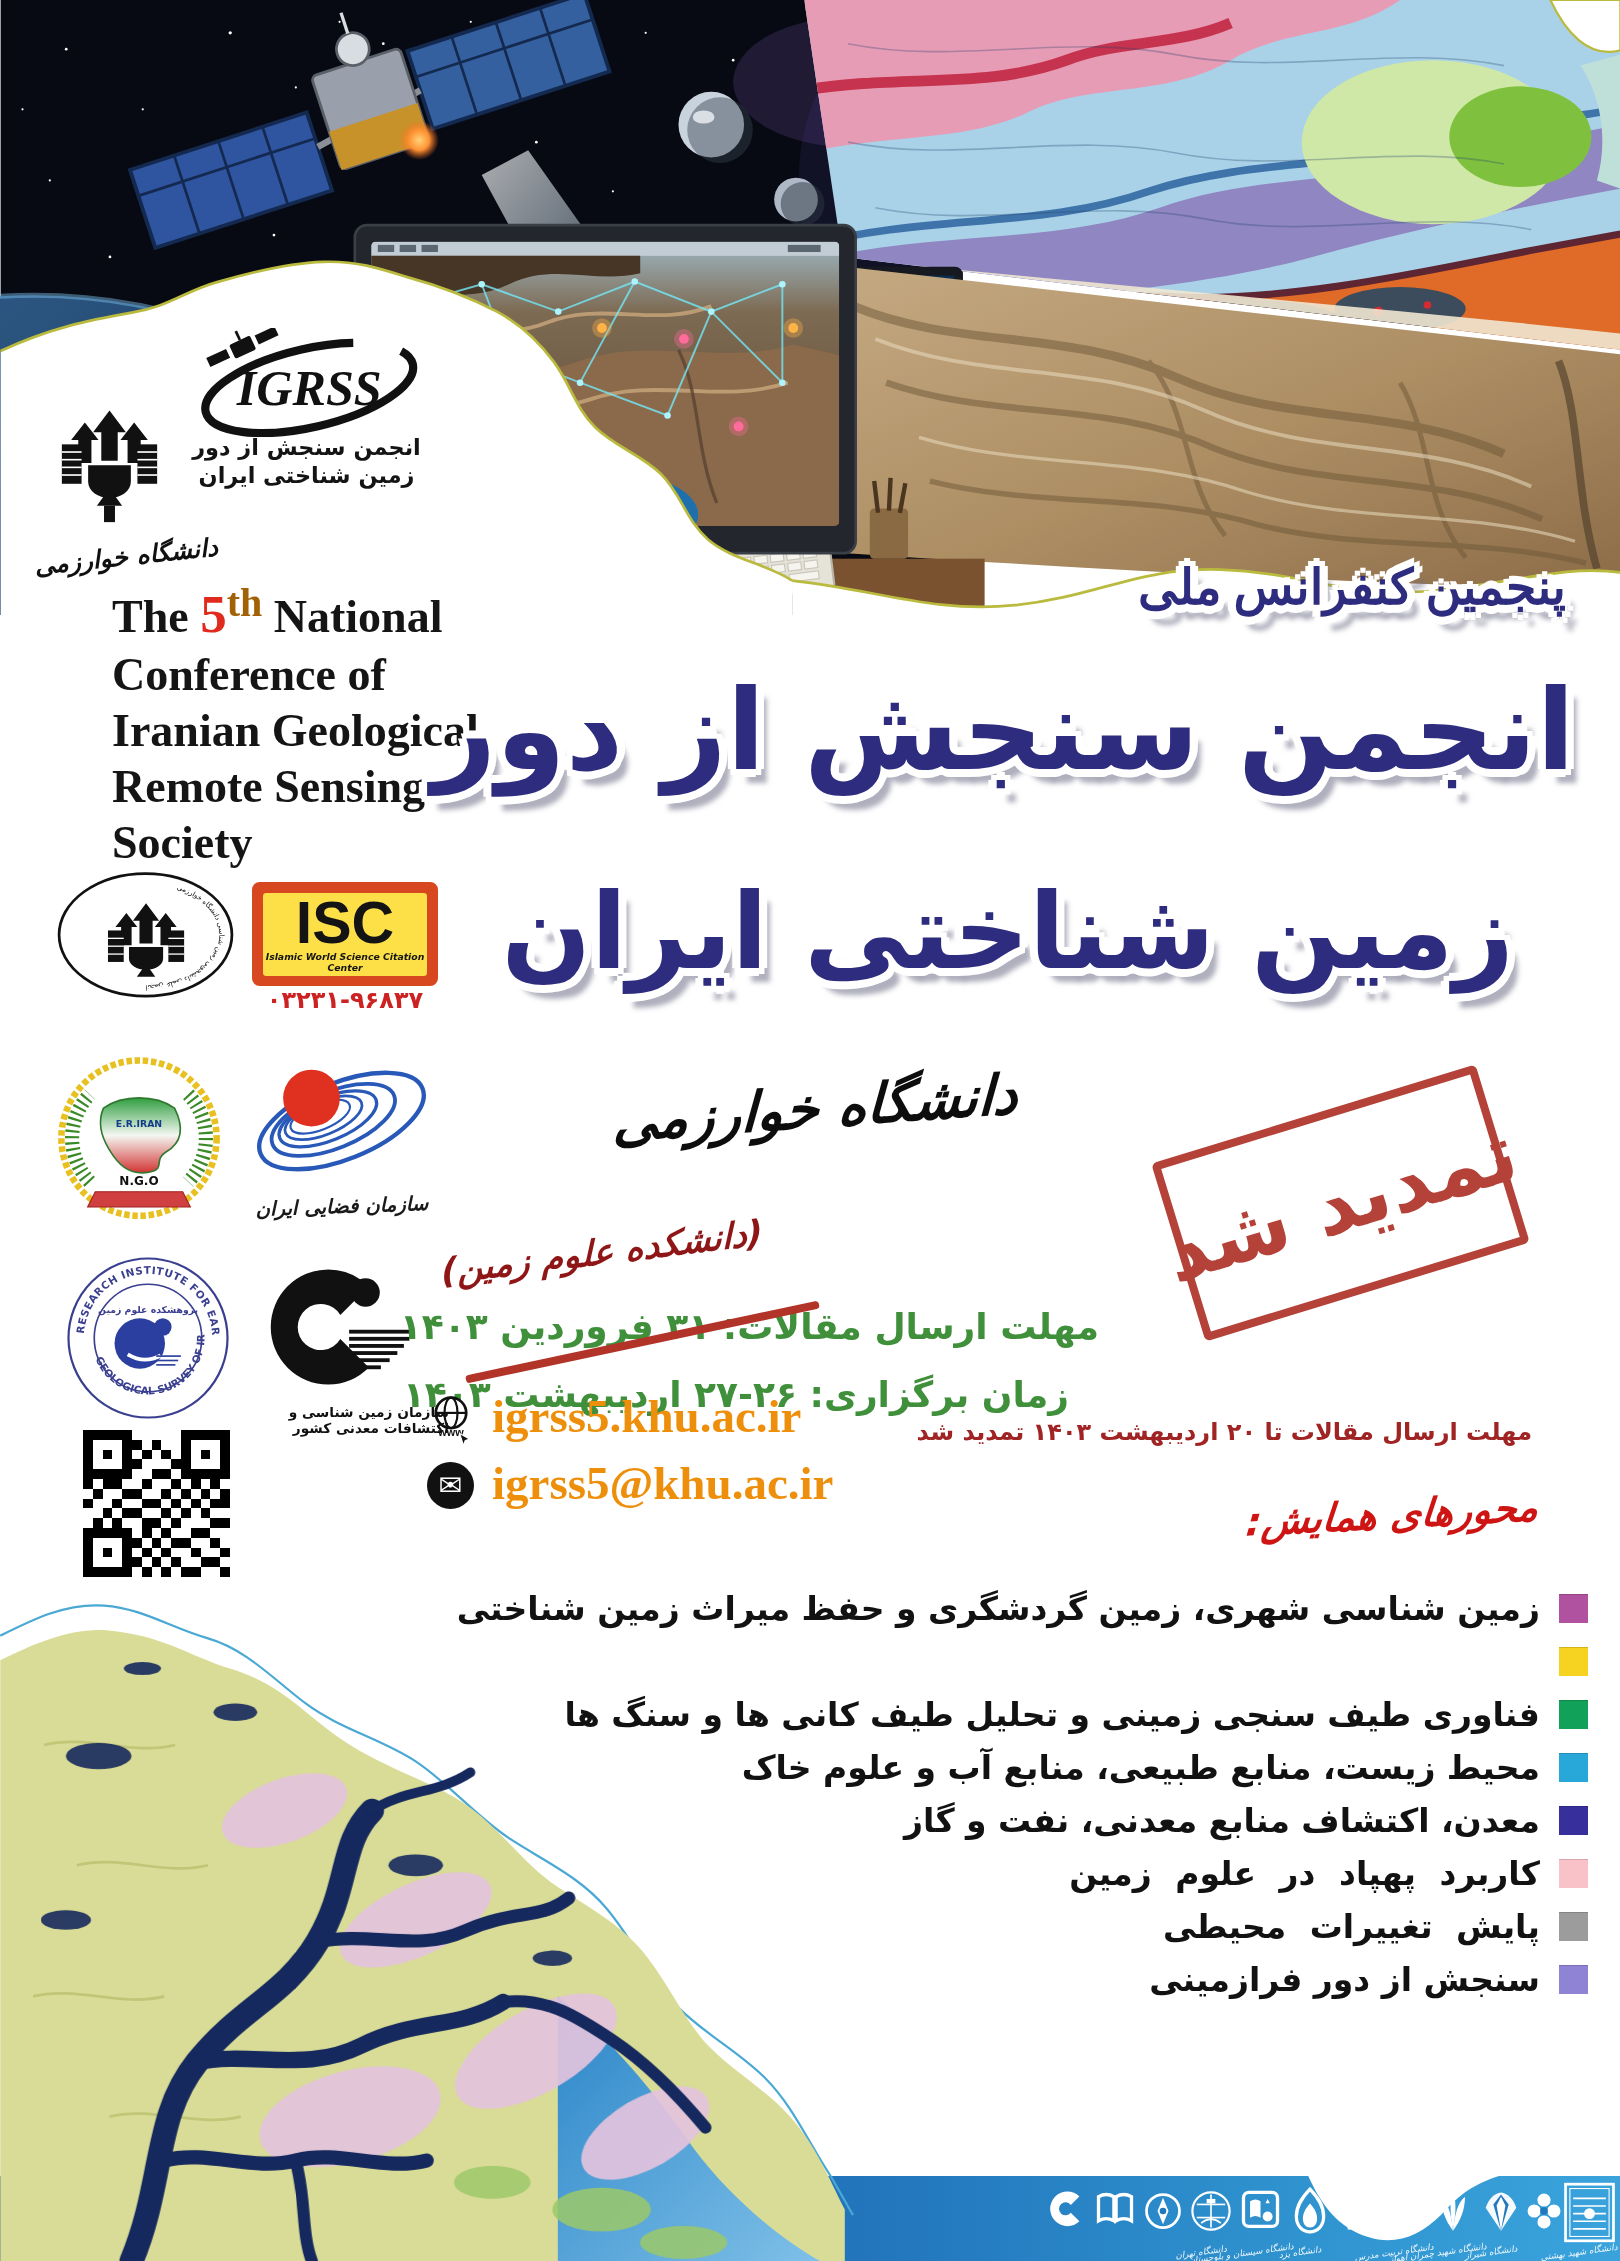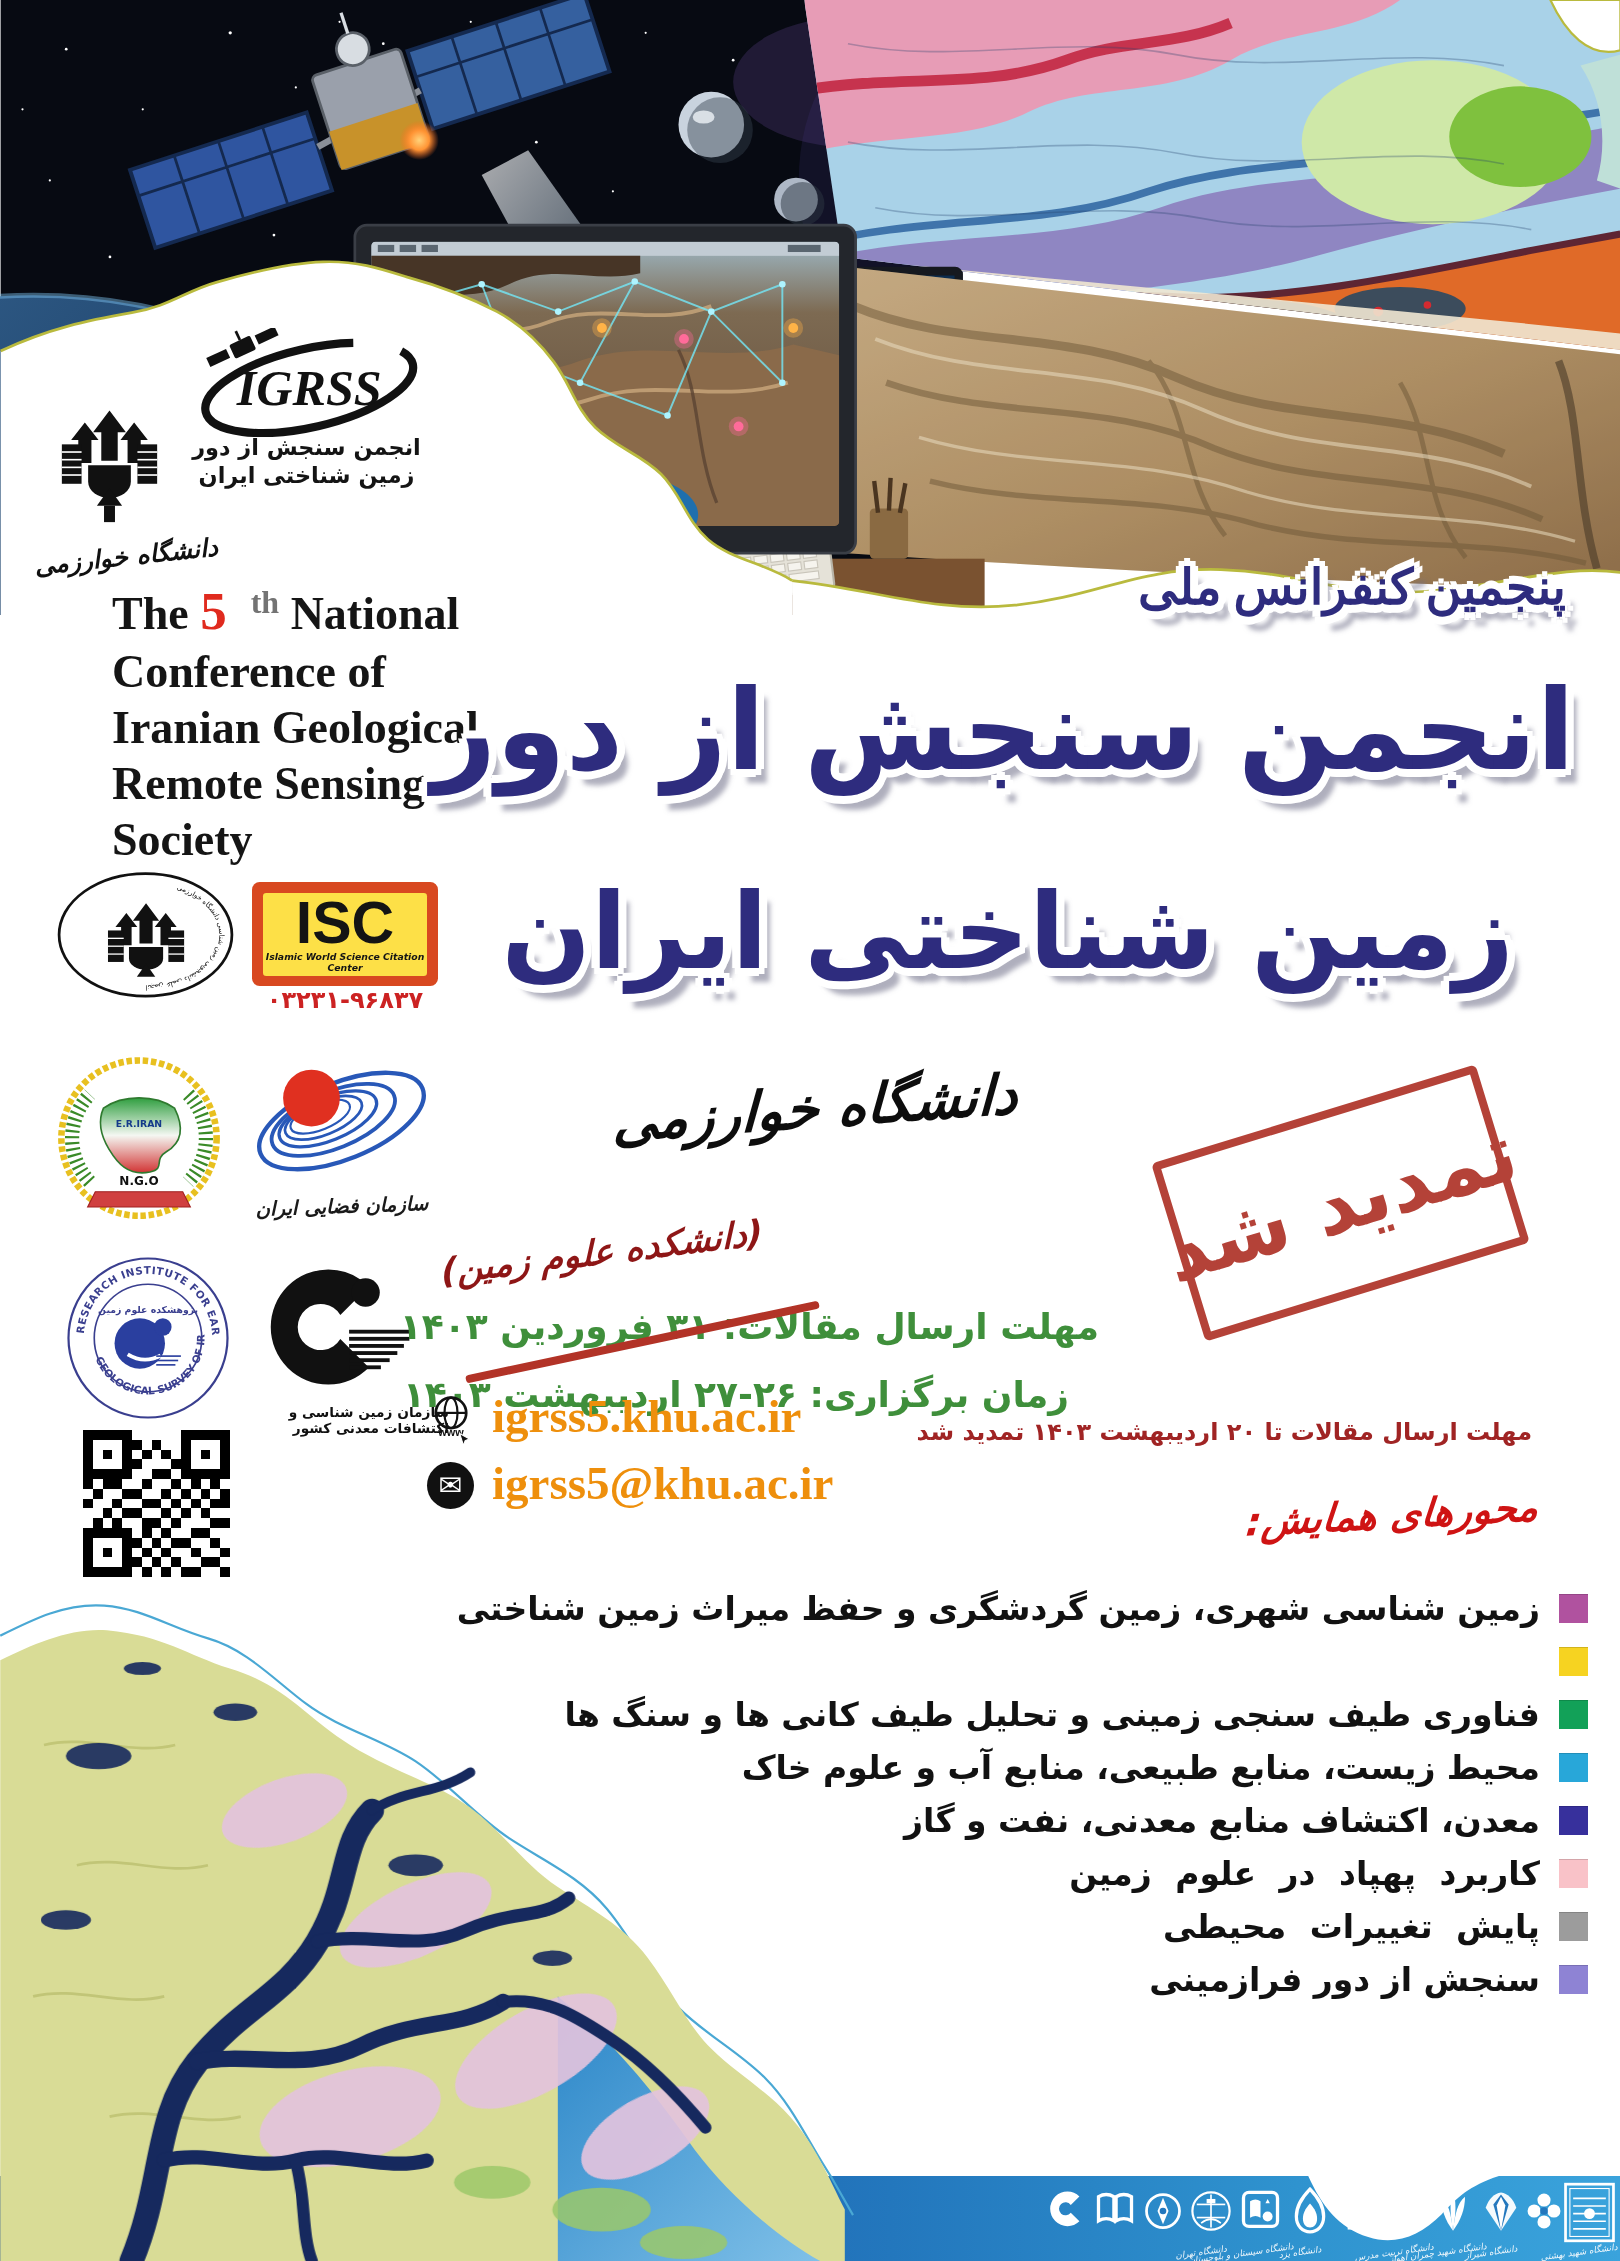--- a/index.html
+++ b/index.html
@@ -8,21 +8,21 @@
   .abs{position:absolute;}
   
   .hero{left:0;top:0;}
   
   .kh-callig{font-style:italic;font-weight:bold;font-size:25px;transform:rotate(-6deg);color:#111;white-space:nowrap;}
   .igrss-caption{font-weight:bold;font-size:22.4px;color:#141414;text-align:center;line-height:1.25;white-space:nowrap;}
   
   .en-title{left:112px;top:579px;width:449px;font-family:"Liberation Serif","DejaVu Serif",serif;
             font-weight:bold;font-size:46px;line-height:1.22;color:#151515;}
   .en-title .ord{color:#e02a1e;font-size:53px;}
-  .en-title sup{color:#737373;font-size:32px;vertical-align:super;margin-left:24px;}
+  .en-title sup{color:#a16207;font-size:40px;vertical-align:super;}
   
   .fa-title{direction:rtl;font-weight:bold;color:#2e2c7e;white-space:nowrap;
     text-shadow:-5.5px -5.5px 0 #fff,5.5px -5.5px 0 #fff,-5.5px 5.5px 0 #fff,5.5px 5.5px 0 #fff,
                 -8.2px 0 0 #fff,8.2px 0 0 #fff,0 -8.2px 0 #fff,0 8.2px 0 #fff,
                 11px 14.2px 5.5px rgba(110,110,135,.55);}
   .fa-l1{right:55px;top:559px;font-size:49px;font-family:Liberation Serif, serif;}
   .fa-l2{right:46px;top:665px;font-size:112px;}
   .fa-l3{right:107px;top:871px;font-size:105px;}
   
   .isc-code{direction:ltr;font-weight:bold;font-size:24px;color:#cc2222;letter-spacing:3.3px;text-align:center;width:186px;}

